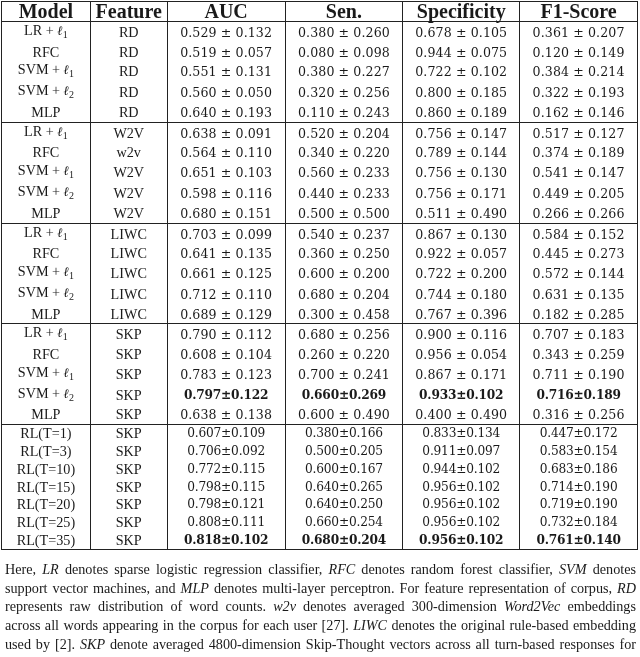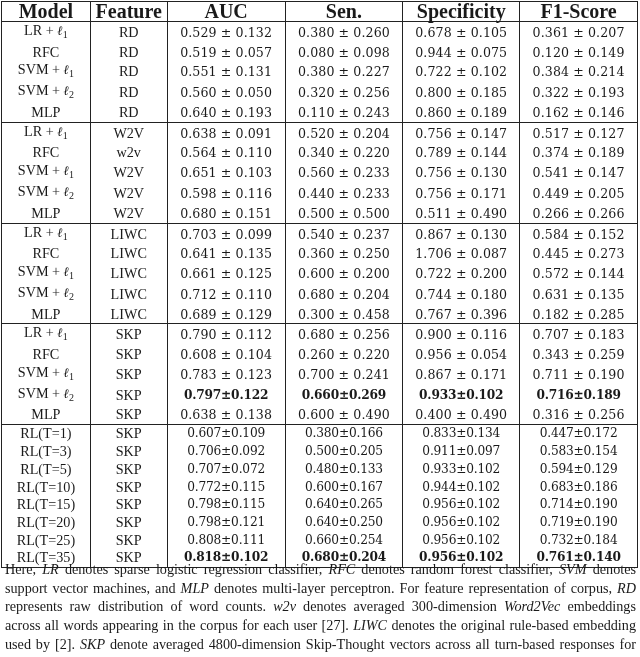--- a/index.html
+++ b/index.html
@@ -144,21 +144,21 @@
         <td class="num">0.703 ± 0.099</td>
         <td class="num">0.540 ± 0.237</td>
         <td class="num">0.867 ± 0.130</td>
         <td class="num">0.584 ± 0.152</td>
       </tr>
       <tr>
         <td>RFC</td>
         <td class="">LIWC</td>
         <td class="num">0.641 ± 0.135</td>
         <td class="num">0.360 ± 0.250</td>
-        <td class="num">1.706 ± 0.087</td>
+        <td class="num">0.922 ± 0.057</td>
         <td class="num">0.445 ± 0.273</td>
       </tr>
       <tr>
         <td><span>SVM + </span><span class="ell">ℓ</span><span class="sub">1</span></td>
         <td class="">LIWC</td>
         <td class="num">0.661 ± 0.125</td>
         <td class="num">0.600 ± 0.200</td>
         <td class="num">0.722 ± 0.200</td>
         <td class="num">0.572 ± 0.144</td>
       </tr>
@@ -228,28 +228,20 @@
         <td class="num tight">0.833±0.134</td>
         <td class="num tight">0.447±0.172</td>
       </tr>
       <tr>
         <td>RL(T=3)</td>
         <td class="">SKP</td>
         <td class="num tight">0.706±0.092</td>
         <td class="num tight">0.500±0.205</td>
         <td class="num tight">0.911±0.097</td>
         <td class="num tight">0.583±0.154</td>
-      </tr>
-      <tr>
-        <td>RL(T=5)</td>
-        <td class="">SKP</td>
-        <td class="num tight">0.707±0.072</td>
-        <td class="num tight">0.480±0.133</td>
-        <td class="num tight">0.933±0.102</td>
-        <td class="num tight">0.594±0.129</td>
       </tr>
       <tr>
         <td>RL(T=10)</td>
         <td class="">SKP</td>
         <td class="num tight">0.772±0.115</td>
         <td class="num tight">0.600±0.167</td>
         <td class="num tight">0.944±0.102</td>
         <td class="num tight">0.683±0.186</td>
       </tr>
       <tr>

